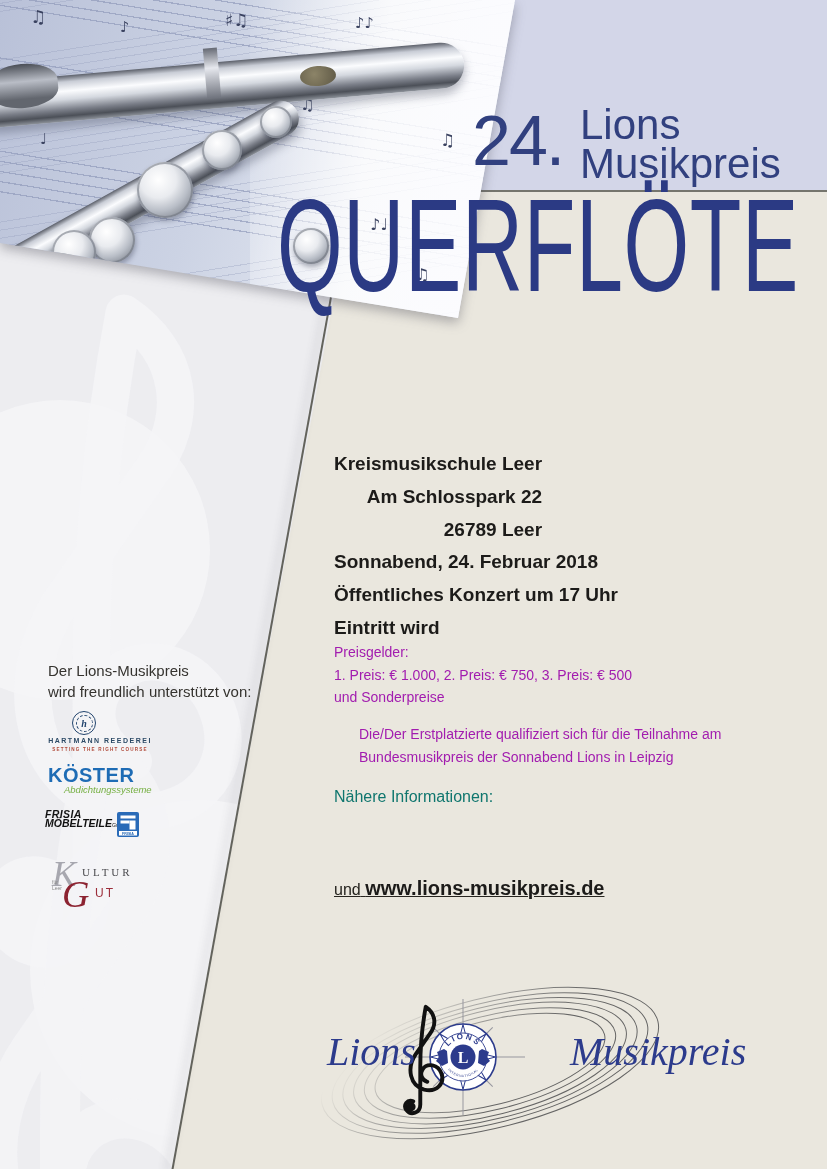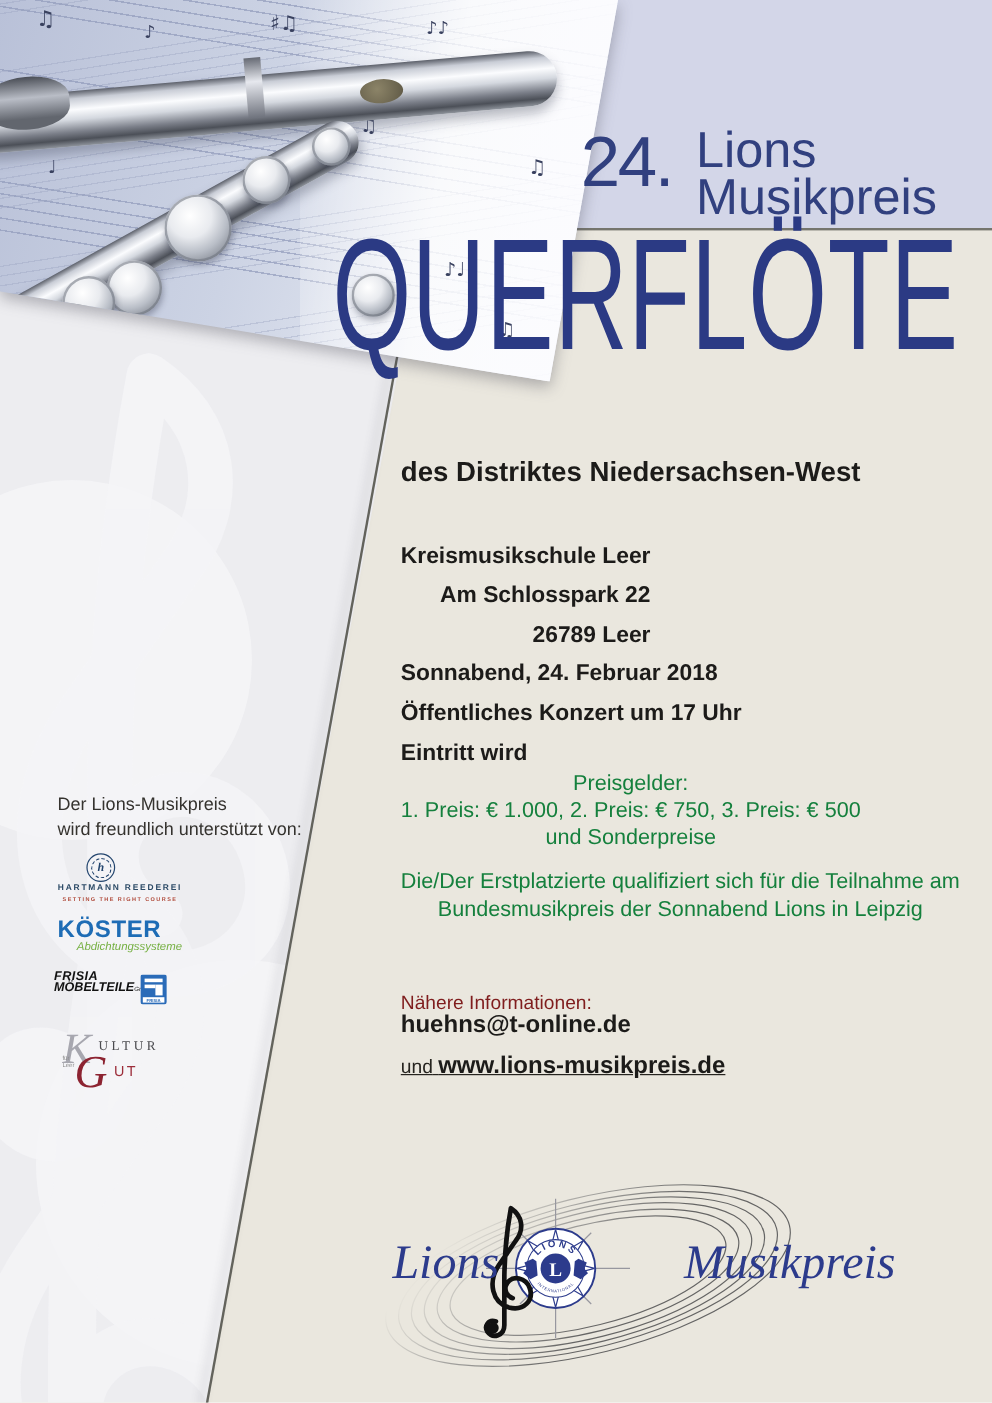--- a/index.html
+++ b/index.html
@@ -60,36 +60,36 @@
     background:linear-gradient(180deg,#5c606a 0%,#c9cdd6 14%,#fbfcfe 34%,#d4d8df 52%,#7b7f89 74%,#4c5058 88%,#8f949c 100%);
     box-shadow:0 6px 10px rgba(60,65,85,.35);}
   .flute-cap{border-radius:50%/40%;
     background:linear-gradient(180deg,#4a4e56,#b9bdc6 40%,#62666e 80%);}
   .pad{border-radius:50%;
     background:radial-gradient(circle at 38% 32%,#ffffff 0%,#e9ebef 35%,#b9bec7 60%,#878c96 82%,#6a6f78 100%);
     box-shadow:1px 3px 5px rgba(60,65,85,.4), inset 0 0 0 2px rgba(110,115,125,.55);}
   .note{position:absolute;font-family:"DejaVu Sans",sans-serif;color:#39415f;}
 
   
-  .num24{left:484px;top:106px;font-size:59px;font-weight:bold;letter-spacing:-2px;
+  .num24{left:472px;top:106px;font-size:70px;font-weight:bold;letter-spacing:-2px;
     color:#31407f;z-index:6;line-height:1;font-weight:400;}
   .brand{left:580px;top:105px;z-index:6;color:#31407f;font-size:42px;line-height:39px;font-weight:400;}
   .querfloete{left:277px;top:180px;z-index:6;color:#2b3a84;font-size:132px;line-height:1;
     font-weight:100;white-space:nowrap;transform:scaleX(.64);transform-origin:left top;letter-spacing:1px;}
 
   
   .col{left:334px;z-index:6;color:#1c1b19;}
   .subtitle{top:380px;font-size:23px;font-weight:bold;}
   .blk{font-size:19px;font-weight:bold;line-height:33px;}
   .venue{top:447px;text-align:right;}
   .event{top:545px;}
-  .gray{color:#15803d;font-weight:normal;font-size:18px;line-height:22.5px;text-align:center;}
+  .gray{color:#a21caf;font-weight:normal;font-size:14px;line-height:22.5px;}
   .prizes{top:641px;}
-  .qualif{top:723px;}
-  .infolabel{top:828px;font-size:16px;color:#7f1d1d;}
+  .qualif{top:723px;margin-left:25px;}
+  .infolabel{top:788px;font-size:16px;color:#0f766e;}
   .email{top:843px;font-size:20px;font-weight:bold;}
   .webline{top:877px;font-size:16px;color:#26241f;text-decoration:underline;}
   .webline b{font-size:20px;color:#1c1b19;}
 
   
   .spintro{left:48px;top:660px;z-index:6;font-size:15px;color:#35332f;line-height:21px;}
   .h-emblem{left:72px;top:711px;width:22px;height:22px;border:1px solid #23456e;border-radius:50%;
     z-index:6;display:flex;align-items:center;justify-content:center;}
   .h-emblem .inner{width:15px;height:15px;border:1px dashed #23456e;border-radius:50%;
     display:flex;align-items:center;justify-content:center;
@@ -170,42 +170,40 @@
     </div>
   </div>
 
   <div class="abs num24">24.</div>
   <div class="abs brand">
     <div>Lions</div>
     <div>Musikpreis</div>
   </div>
   <div class="abs querfloete">QUERFLÖTE</div>
 
-  <div class="abs col subtitle">des Distriktes Niedersachsen-West</div>
   <div class="abs col blk venue">
     <div>Kreismusikschule Leer</div>
     <div>Am Schlosspark 22</div>
     <div>26789 Leer</div>
   </div>
   <div class="abs col blk event">
     <div>Sonnabend, 24. Februar 2018</div>
     <div>Öffentliches Konzert um 17 Uhr</div>
     <div>Eintritt wird</div>
   </div>
   <div class="abs col gray prizes">
     <div>Preisgelder:</div>
     <div>1. Preis: € 1.000, 2. Preis: € 750, 3. Preis: € 500</div>
     <div>und Sonderpreise</div>
   </div>
   <div class="abs col gray qualif">
     <div>Die/Der Erstplatzierte qualifiziert sich für die Teilnahme am</div>
     <div>Bundesmusikpreis der Sonnabend Lions in Leipzig</div>
   </div>
   <div class="abs col infolabel">Nähere Informationen:</div>
-  <div class="abs col email">huehns@t-online.de</div>
   <div class="abs col webline">
     <span>und</span>
     <b>www.lions-musikpreis.de</b>
   </div>
 
   <div class="abs spintro">
     <div>Der Lions-Musikpreis</div>
     <div>wird freundlich unterstützt von:</div>
   </div>
 

